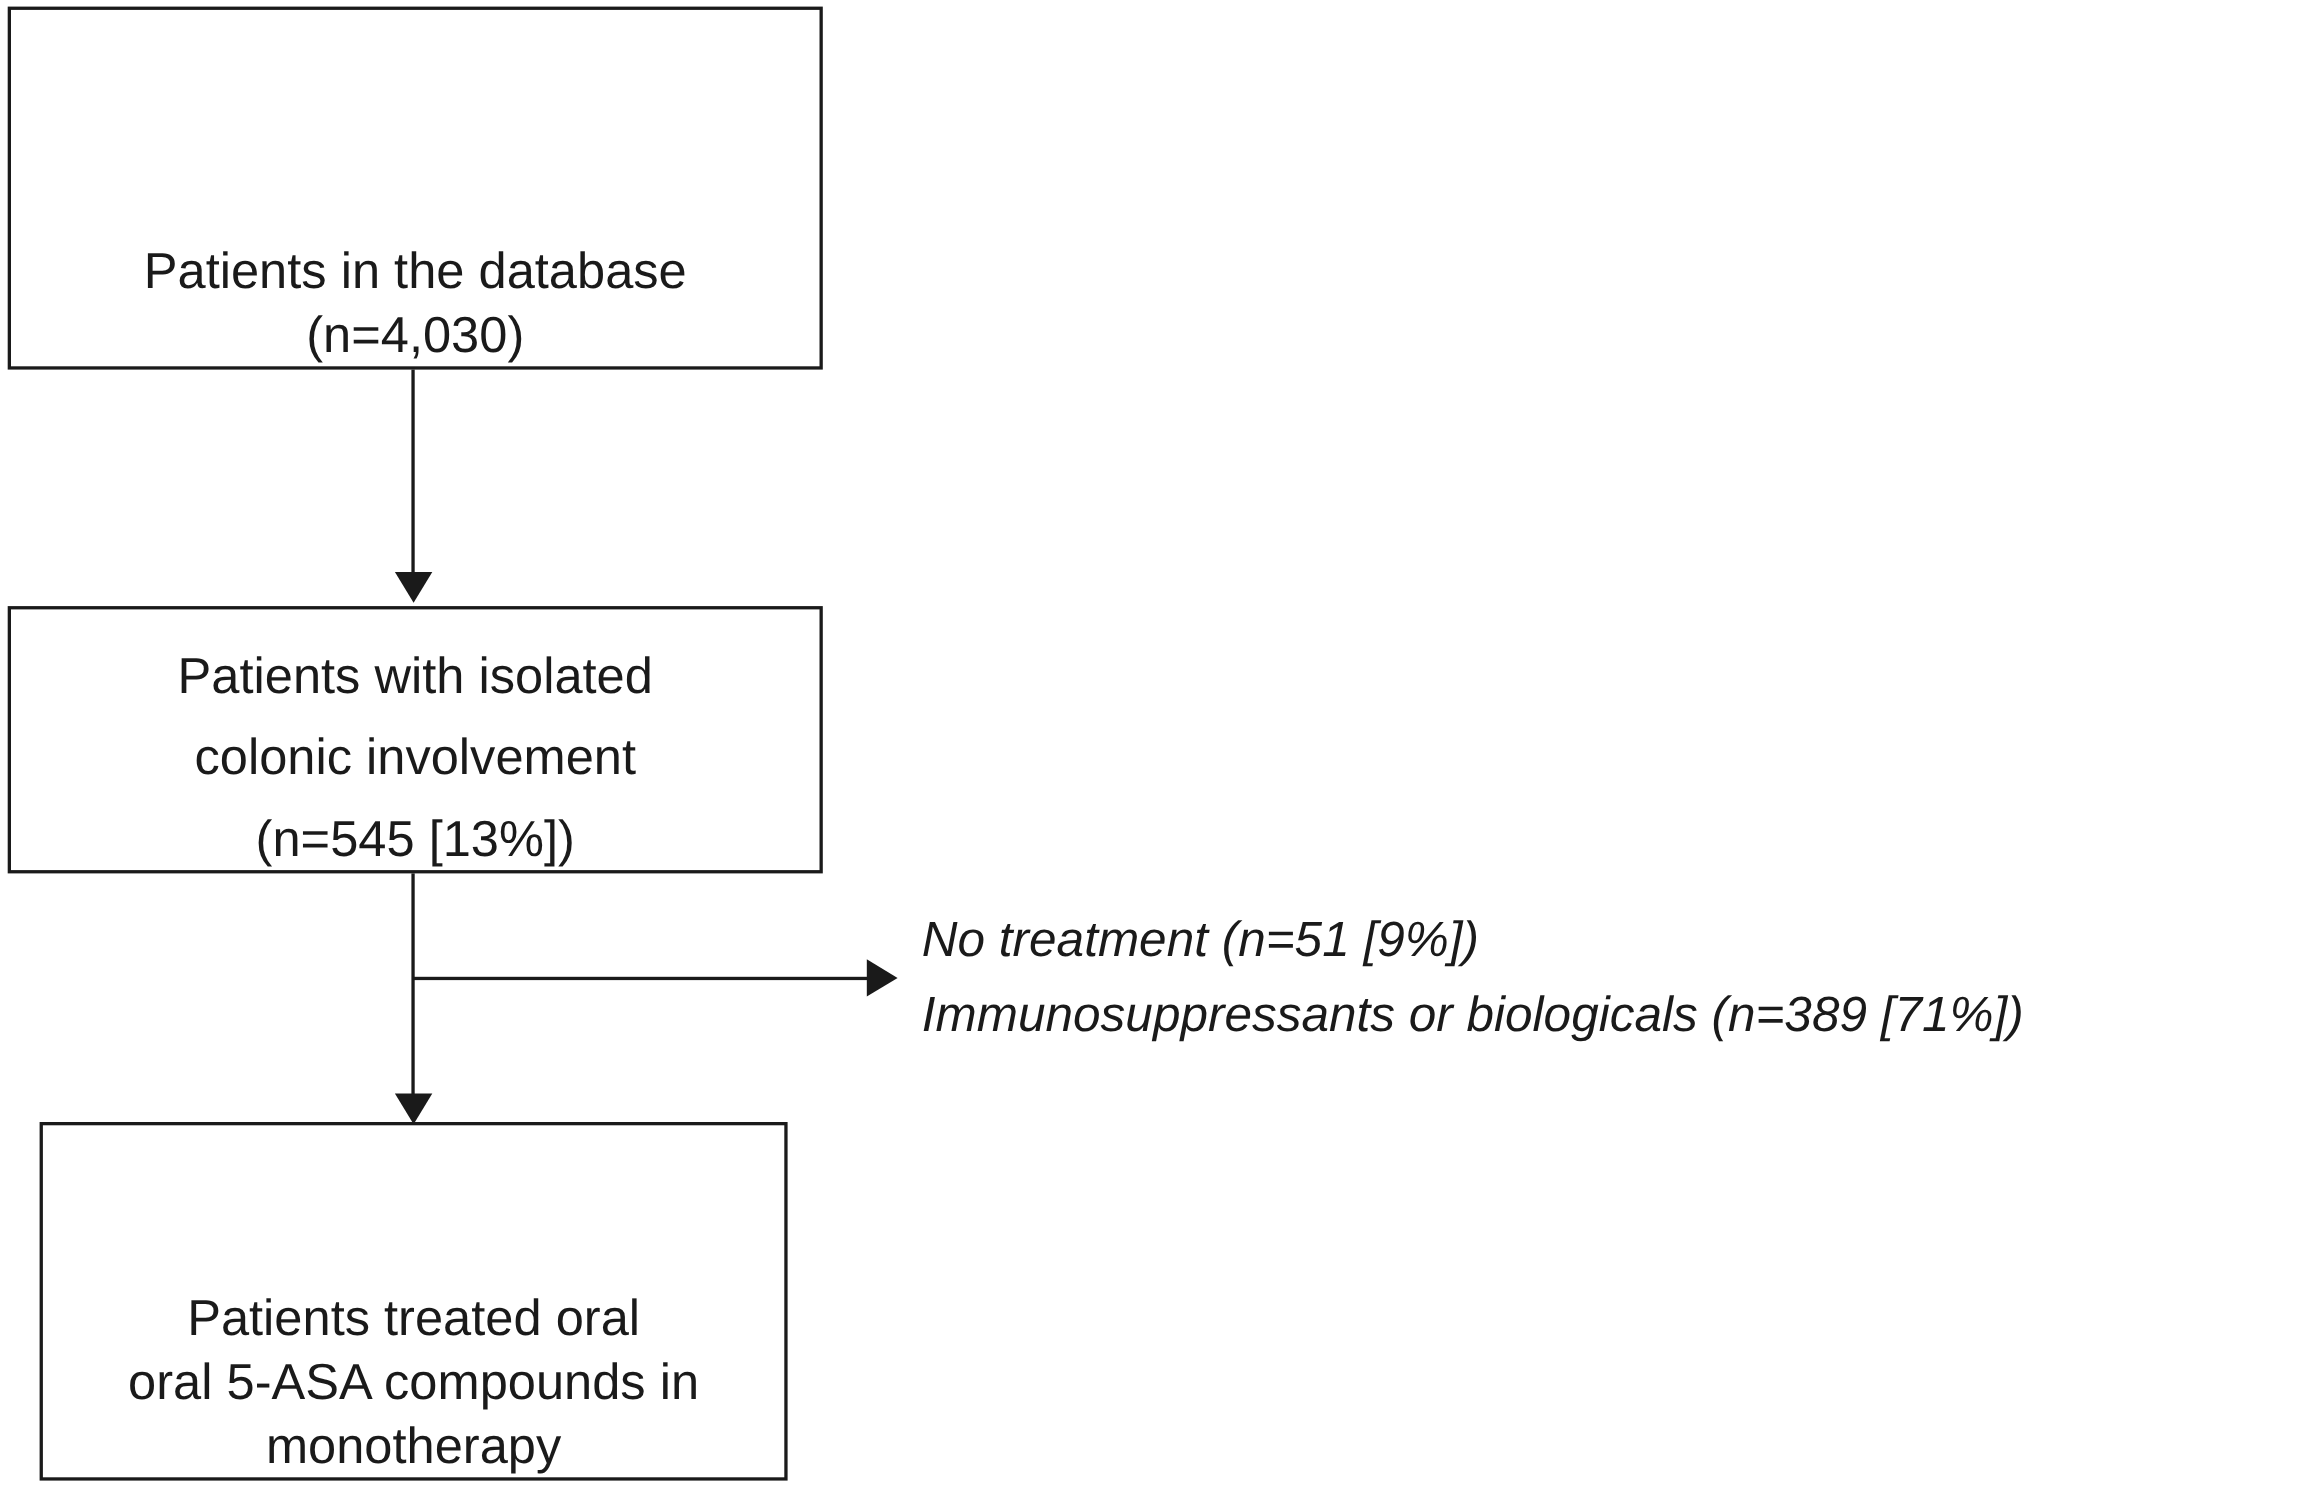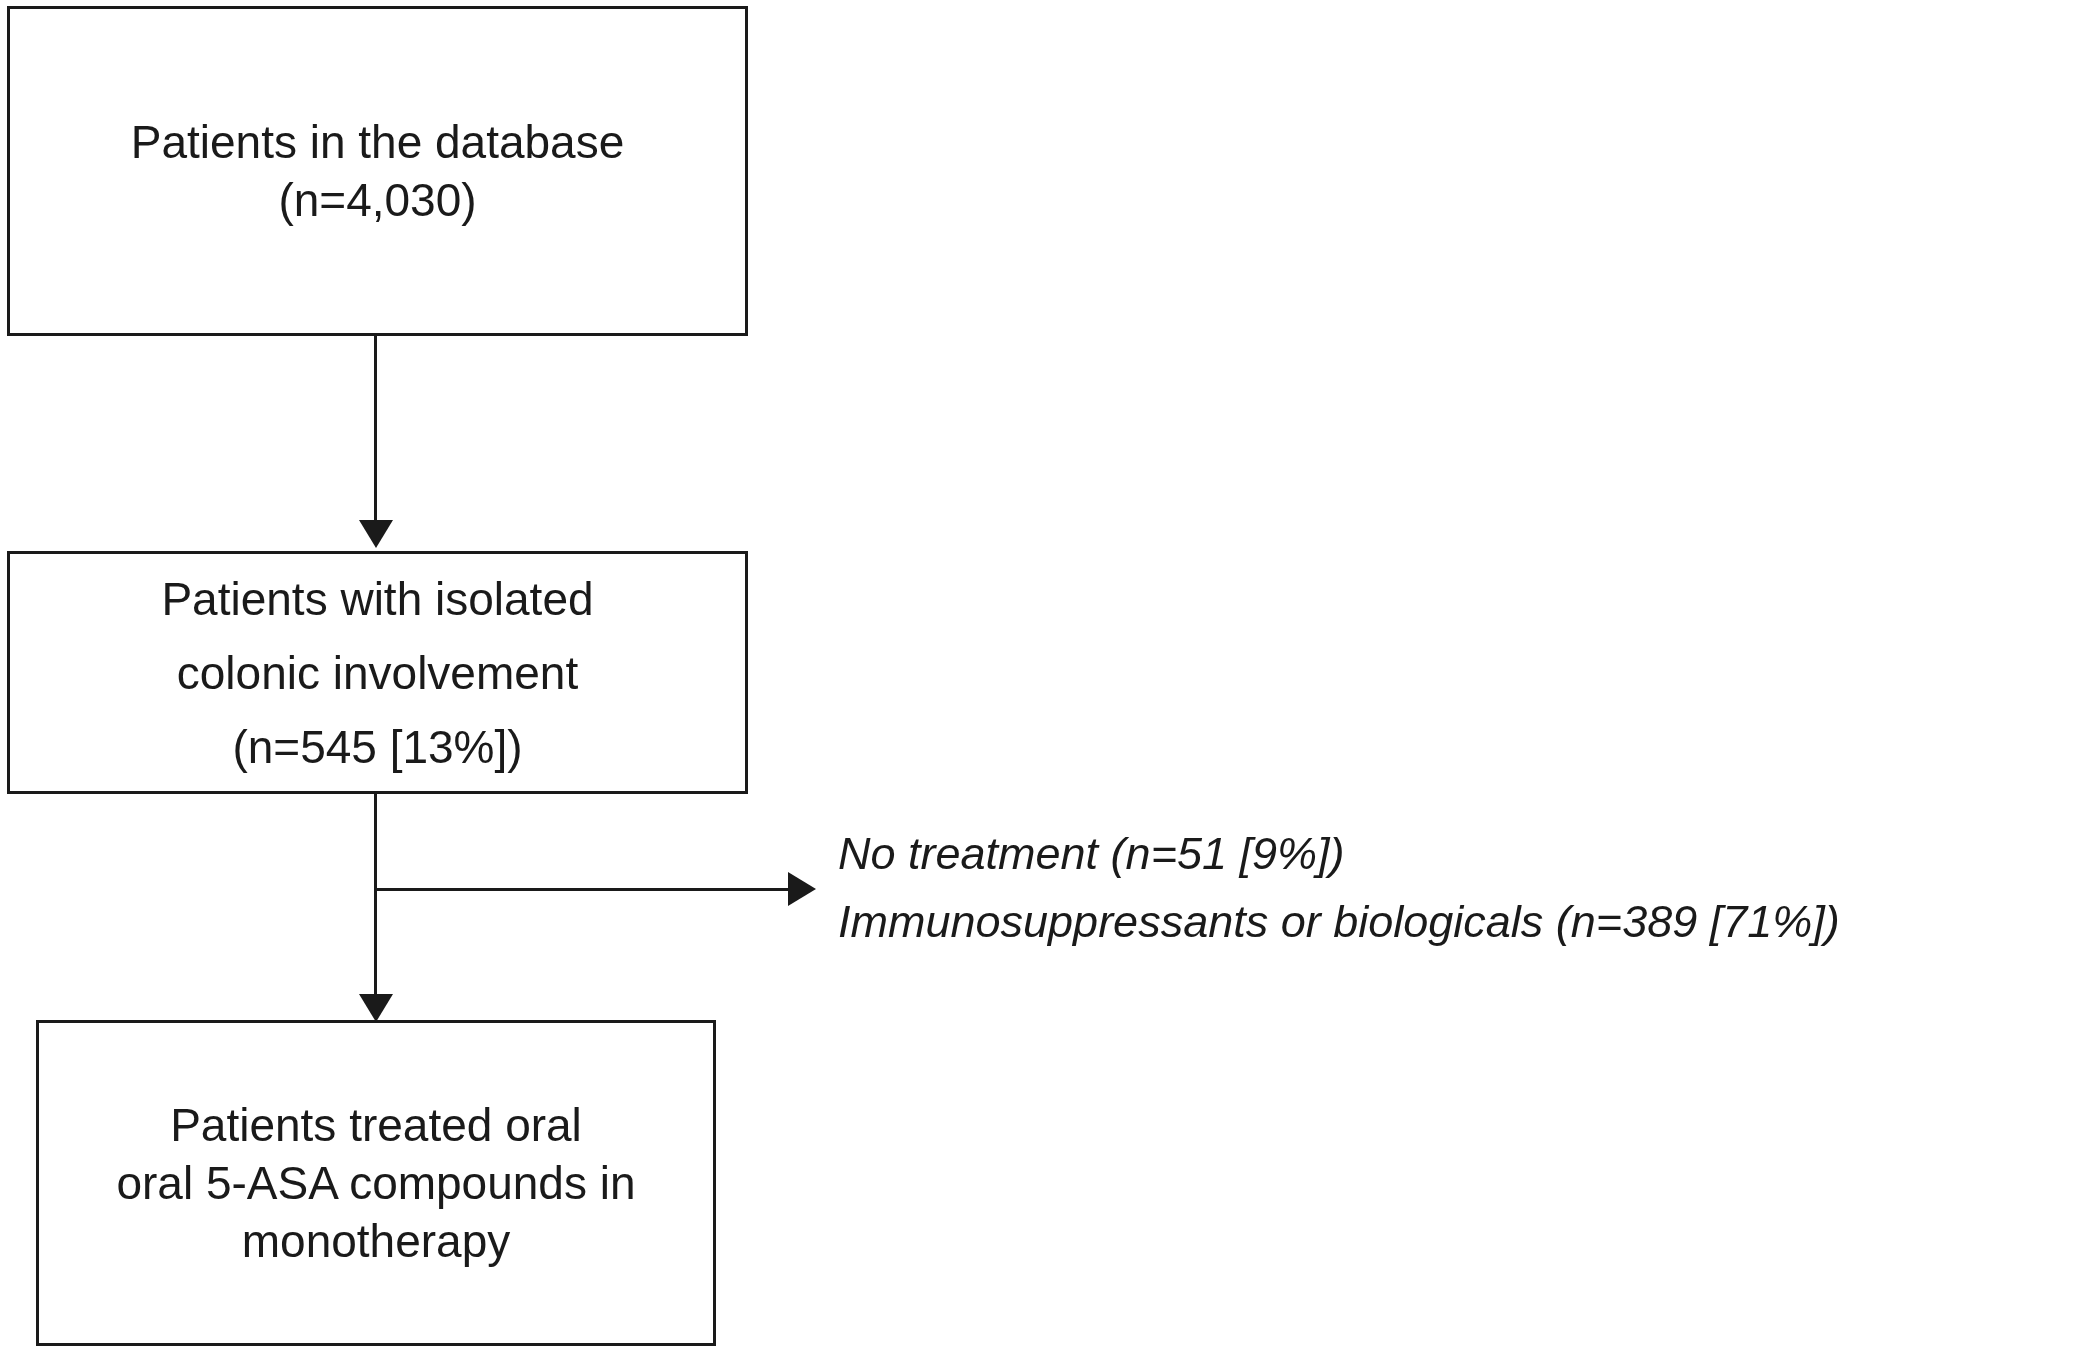--- a/index.html
+++ b/index.html
@@ -19,21 +19,21 @@
     overflow: hidden;
   }
   .flow-box {
     position: absolute;
     box-sizing: border-box;
     border: 3px solid #1a1a1a;
     background: #ffffff;
     display: flex;
     flex-direction: column;
     align-items: center;
-    justify-content: center;
+    justify-content: flex-end;
   }
   .box-line {
     display: block;
     text-align: center;
     font-size: 46px;
     line-height: 58px;
     white-space: pre;
     color: #1a1a1a;
     letter-spacing: 0px;
   }

